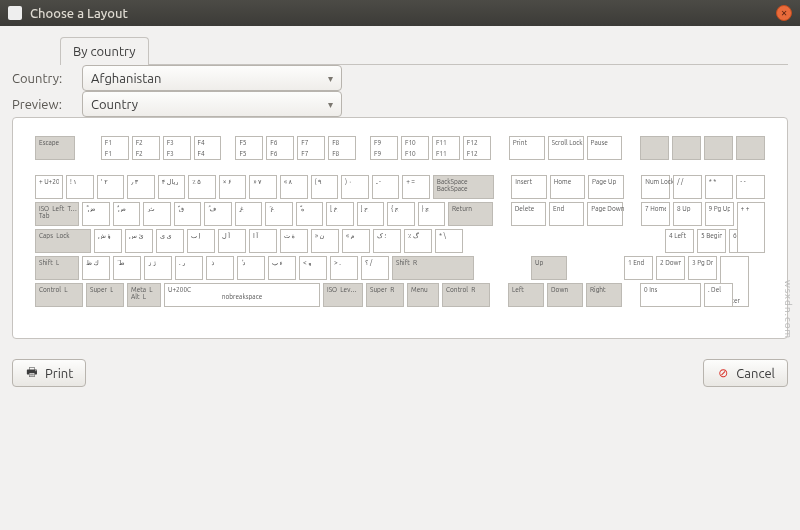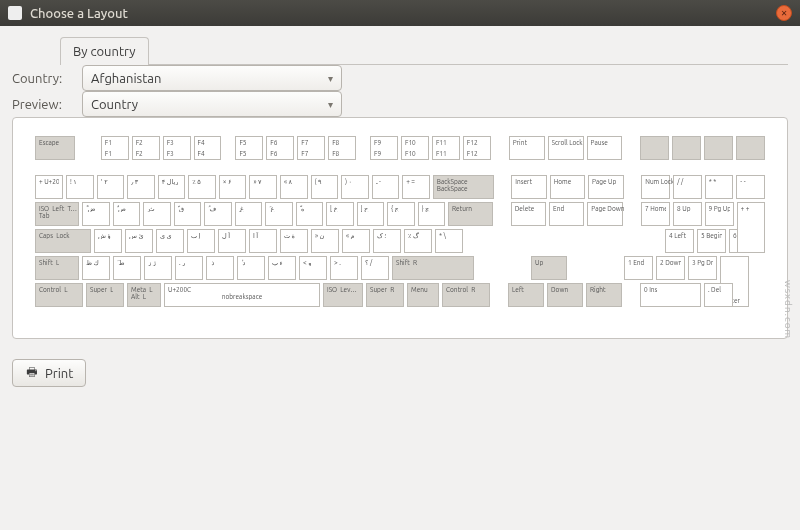--- a/index.html
+++ b/index.html
@@ -469,15 +469,19 @@
     </div>
   </div>
 </div>
 
 <div class="footer">
   <div class="btn">
     <span class="i i-print"></span>
     <span>Print</span>
   </div>
   <div class="spacer"></div>
+  <div class="btn">
+    <span class="i i-cancel"></span>
+    <span>Cancel</span>
+  </div>
 </div>
 
 <div class="watermark">wsxdn.com</div>
 
 </body></html>

